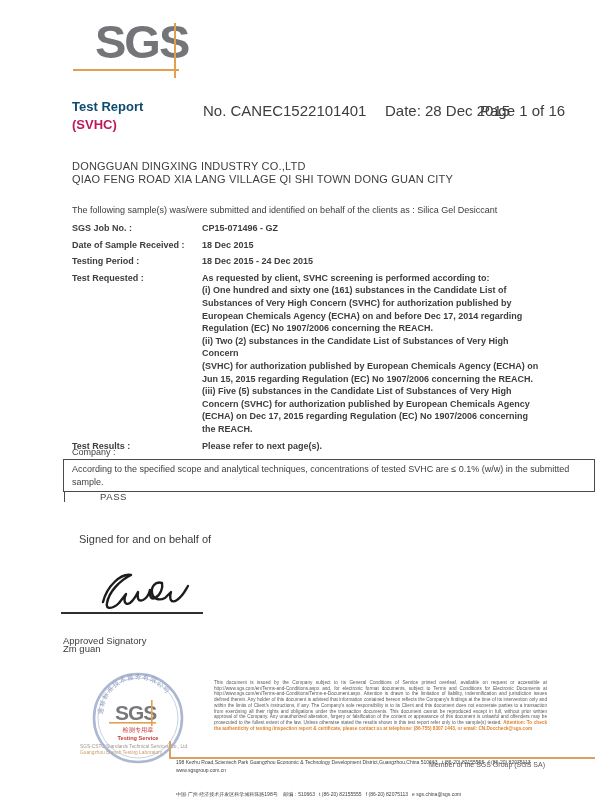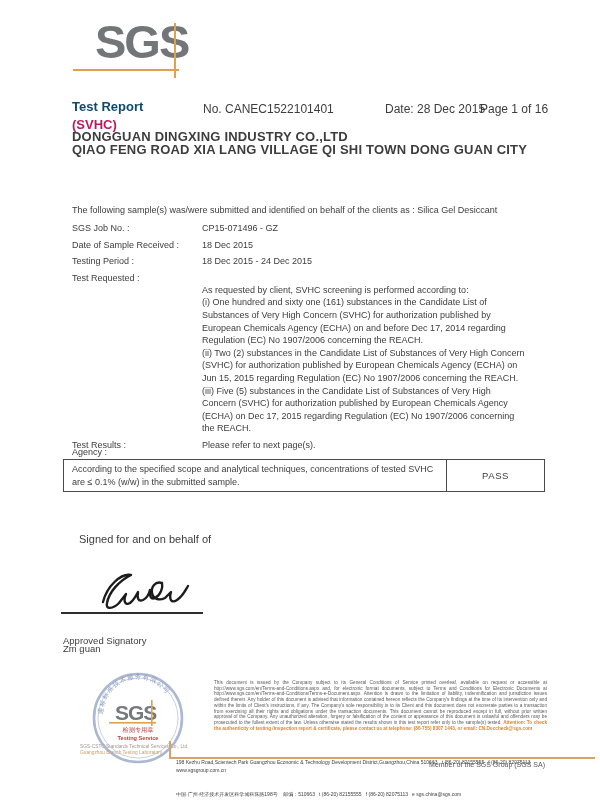--- a/index.html
+++ b/index.html
@@ -9,35 +9,35 @@
     margin:0 auto;
   }
   .abs{position:absolute;}
   
   .logo-text{left:95px;top:18px;font-size:47px;font-weight:bold;color:#747578;letter-spacing:-2px;line-height:1;}
   .logo-hline{left:73px;top:69px;width:106px;height:2px;background:#dfa14f;}
   .logo-vline{left:174px;top:23px;width:2px;height:55px;background:#dfa14f;}
   
   .title1{left:72px;top:99px;font-size:13px;font-weight:bold;color:#0c4a6e;}
   .title2{left:72px;top:117px;font-size:13px;font-weight:bold;color:#be185d;}
-  .meta{font-size:12px;color:#3d3d3d;top:102px;text-align:center;}
+  .meta{font-size:15px;color:#3d3d3d;top:102px;text-align:center;}
   .meta-no{left:203px;}
   .meta-date{left:385px;}
   .meta-page{left:480px;}
-  .client{left:72px;top:130px;font-size:13px;line-height:13px;color:#3d3d3d;letter-spacing:.2px;font-weight:bold;}
+  .client{left:72px;top:160px;font-size:11px;line-height:13px;color:#3d3d3d;letter-spacing:.2px;}
   .intro{left:72px;top:205px;font-size:9px;color:#3d3d3d;}
   
-  .info{left:72px;top:222px;width:468px;font-size:9px;color:#3d3d3d;}
+  .info{left:72px;top:222px;width:468px;font-size:9px;color:#3d3d3d;font-weight:bold;}
   .info-row{display:flex;margin-bottom:4px;}
   .info-label{width:130px;flex:none;line-height:12.6px;}
   .info-value{flex:1;line-height:12.6px;}
-  .pre{white-space:pre-line;margin-top:12px;}
+  .pre{white-space:pre-line;}
   
   .summary-label{left:72px;top:447px;font-size:9px;}
-  .summary-box{left:63px;top:459px;width:482px;height:33px;border:1px solid #4a4a4a;display:flex;box-sizing:border-box;}
+  .summary-box{left:63px;top:459px;width:532px;height:33px;border:1px solid #4a4a4a;display:flex;box-sizing:border-box;flex-direction:column;}
   .summary-text{flex:1;padding:3px 8px;font-size:9px;line-height:12.5px;}
   .summary-verdict{width:97px;flex:none;border-left:1px solid #4a4a4a;display:flex;align-items:center;justify-content:center;font-size:9.5px;letter-spacing:.6px;}
   
   .signed{left:79px;top:533px;font-size:11px;line-height:13.5px;color:#3d3d3d;}
   .sig-svg{left:95px;top:566px;}
   .sig-rule{left:61px;top:612px;width:142px;height:2px;background:#2e2e2e;}
   .signer{left:63px;top:643px;font-size:9.5px;}
   .role{left:63px;top:635px;font-size:9.5px;}
   
   .stamp-under{left:80px;top:744px;width:160px;font-size:4.8px;line-height:6px;color:#a09890;}
@@ -99,21 +99,21 @@
 Concern (SVHC) for authorization published by European Chemicals Agency
 (ECHA) on Dec 17, 2015 regarding Regulation (EC) No 1907/2006 concerning
 the REACH.</div>
     </div>
     <div class="info-row">
       <div class="info-label">Test Results :</div>
       <div class="info-value">Please refer to next page(s).</div>
     </div>
   </div>
 
-  <div class="abs summary-label">Agency :</div>
+  <div class="abs summary-label">Company :</div>
   <div class="abs summary-box">
     <div class="summary-text">According to the specified scope and analytical techniques, concentrations of tested SVHC are ≤ 0.1% (w/w) in the submitted sample.</div>
     <div class="summary-verdict">PASS</div>
   </div>
 
   <div class="abs signed">
     <div>Signed for and on behalf of</div>
   </div>
   <svg class="abs sig-svg" width="110" height="46" viewBox="0 0 110 46">
     <path d="M8 36 C12 20 26 7 36 9 C24 15 14 26 12 37 C10 44 18 43 24 37 L31 28 C28 35 30 40 35 37 C39 34 41 30 43 26 C42 32 43 36 48 34 C52 32 54 28 55 24 C54 30 56 34 60 32 C66 29 68 21 67 17 C60 15 56 21 57 27 C58 33 64 35 70 32 L76 26 C74 33 76 38 82 34 C88 30 90 25 93 20" fill="none" stroke="#1c1c1c" stroke-width="2.4" stroke-linecap="round" stroke-linejoin="round"></path>

